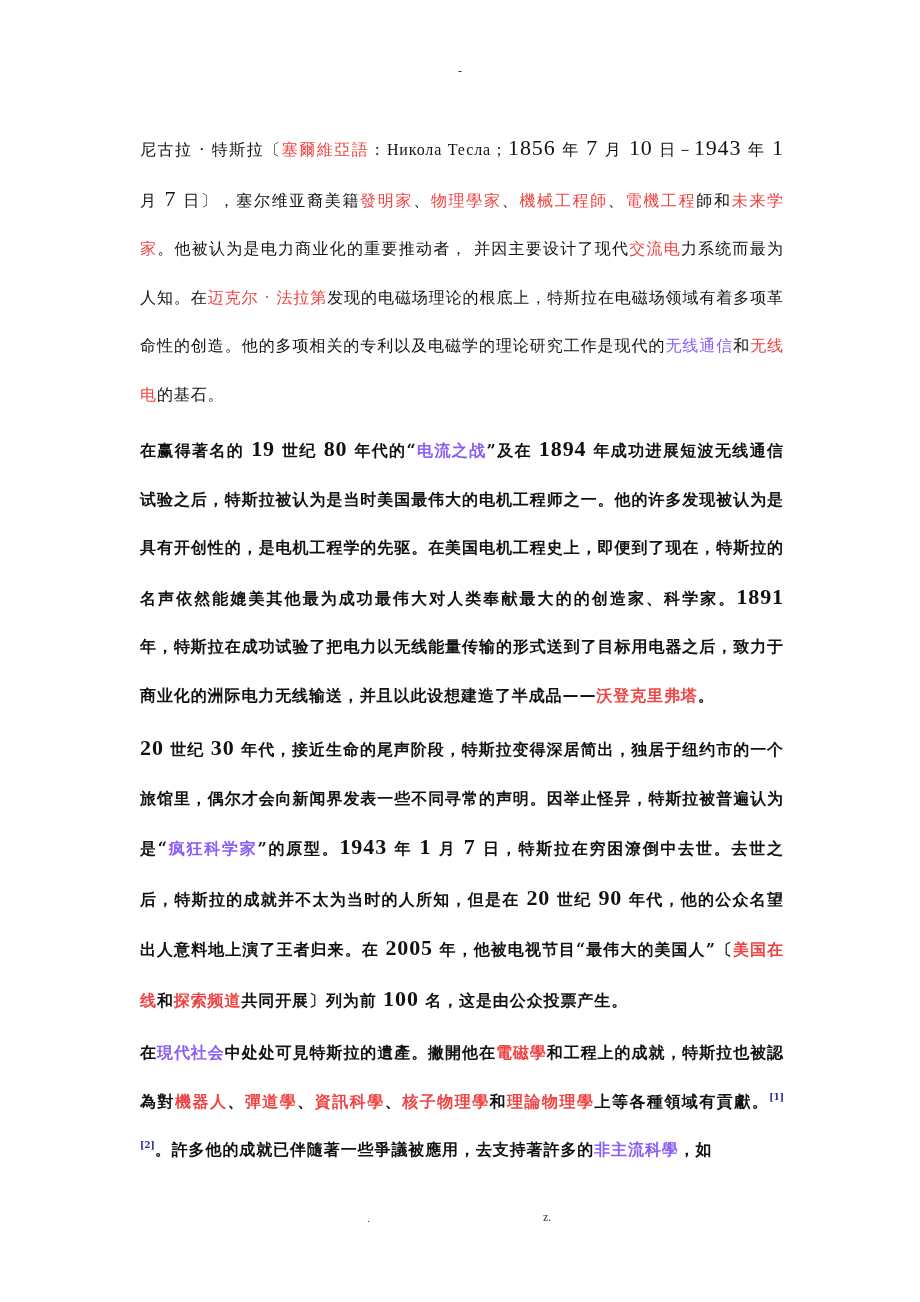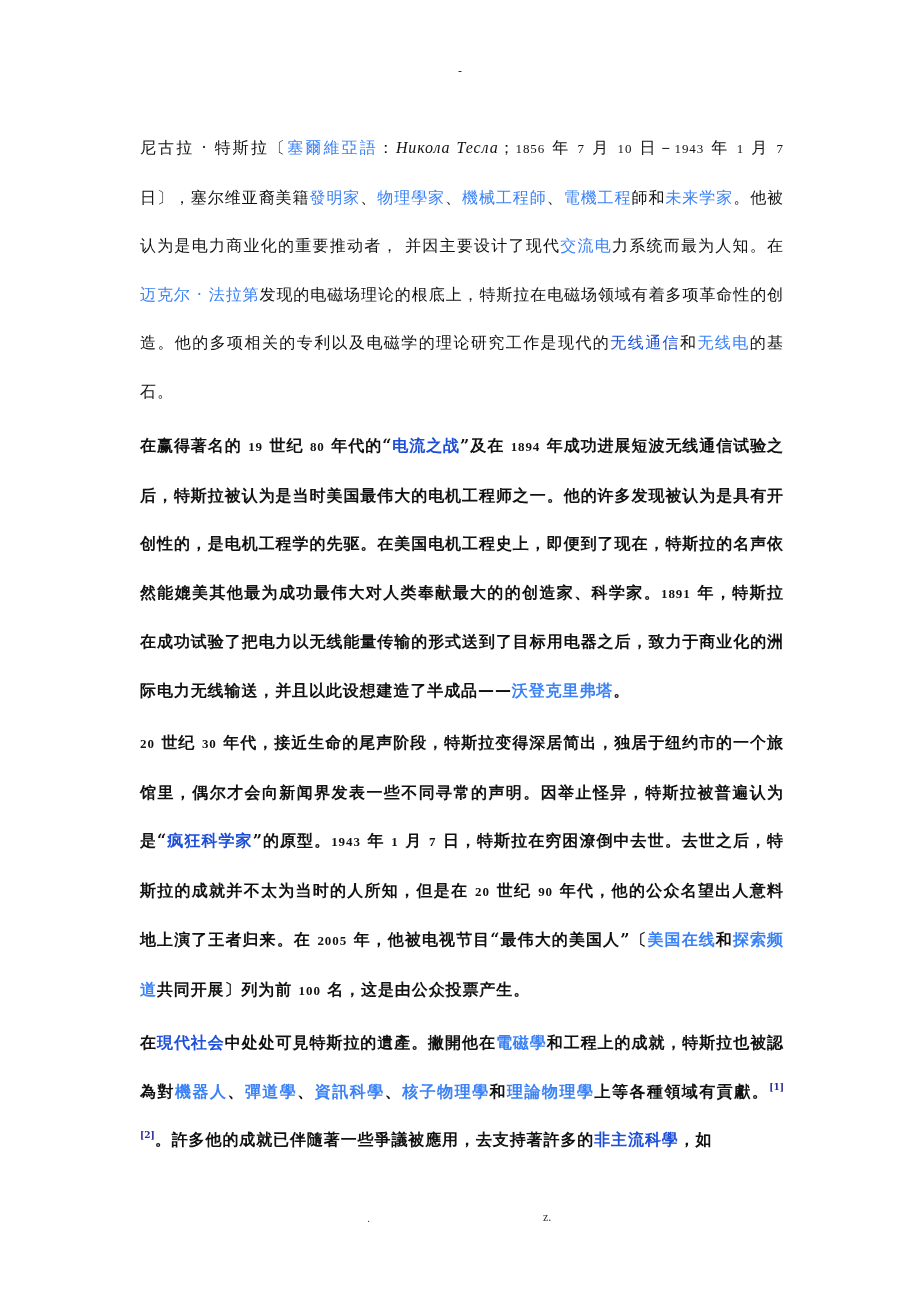--- a/index.html
+++ b/index.html
@@ -33,24 +33,24 @@
     .para {
       font-size: 16px;
       line-height: 48.5px;
       margin: 0;
       text-align: justify;
       letter-spacing: 0.9px;
     }
     .para + .para { margin-top: 4px; font-weight: bold; }
     .para.p2 { margin-top: 6px; }
     .bold { font-weight: normal; }
-    .italic { font-style: italic; font-family: "Liberation Serif", serif; }
-    .num { font-family: "Liberation Serif", serif; font-size: 13px; }
-    .link-blue { color: #3b82f6; }
-    .link-red { color: #1d4ed8; }
+    .italic { font-family: "Liberation Serif", serif; }
+    .num { font-family: "Liberation Serif", serif; font-size: 22px; }
+    .link-blue { color: #ef4444; }
+    .link-red { color: #8b5cf6; }
     sup.ref { font-size: 9px; color: #2b2b9c; vertical-align: 7px; line-height: 0; letter-spacing: 0; }
     .footer-left {
       position: absolute;
       top: 1213px;
       left: 367px;
       font-size: 10px;
       color: #333;
     }
     .footer-right {
       position: absolute;

